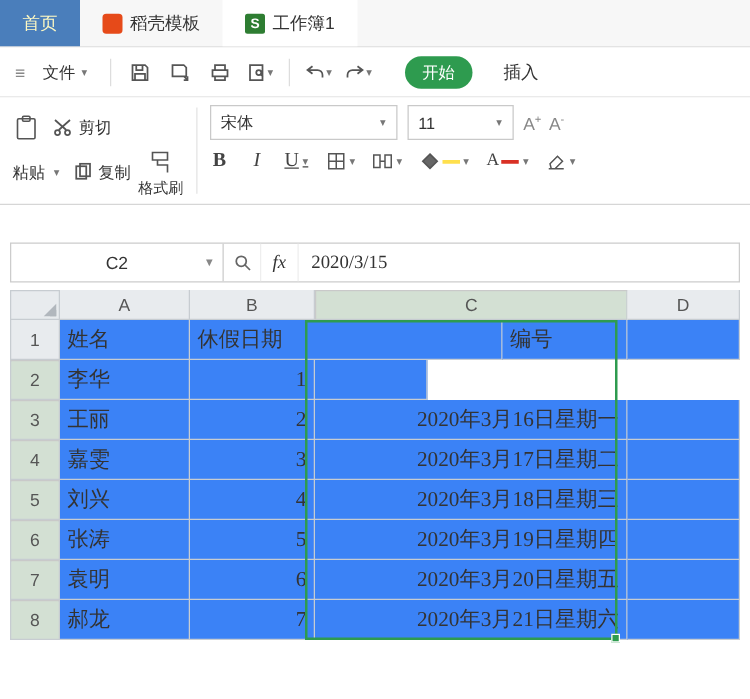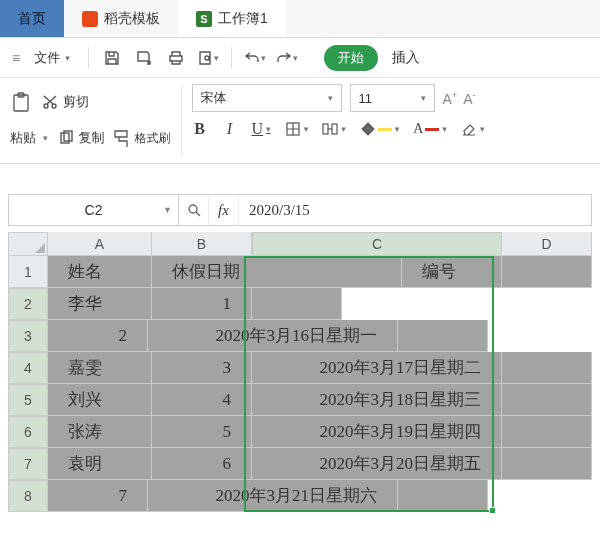--- a/index.html
+++ b/index.html
@@ -1,40 +1,40 @@
 <!DOCTYPE html>
 <html><head>
 <meta charset="utf-8">
 <style>
   * { box-sizing: border-box; margin: 0; padding: 0; font-family: "Microsoft YaHei", sans-serif; }
   body { width: 600px; height: 559px; background: #fff; overflow: hidden; font-size: 13px; color: #333; }
 
   .tabs { display: flex; background: #f7f7f7; border-bottom: 1px solid #ddd; height: 38px; }
   .tab { display: flex; align-items: center; padding: 0 18px; gap: 6px; font-size: 14px; }
-  .tab.active { background: #4a7ebb; color: #0f172a; }
+  .tab.active { background: #4a7ebb; color: #fef9c3; }
   .tab.doc { background: #fff; }
   .tab-icon-wps { width: 16px; height: 16px; background: #e64a19; border-radius: 3px; display: flex; align-items: center; justify-content: center; }
   .tab-icon-wps svg { width: 10px; height: 10px; fill: #fff; }
   .tab-icon-s { width: 16px; height: 16px; background: #2e7d32; color: #fff; font-size: 11px; font-weight: bold; display: flex; align-items: center; justify-content: center; border-radius: 2px; }
 
   .menubar { display: flex; align-items: center; height: 40px; padding: 0 12px; gap: 10px; border-bottom: 1px solid #e3e3e3; background: #fff; }
   .menu-left { display: flex; align-items: center; gap: 6px; }
   .menu-button { display: flex; align-items: center; gap: 4px; padding: 4px 8px; font-size: 13px; cursor: pointer; }
   .divider-v { width: 1px; height: 22px; background: #ddd; margin: 0 4px; }
   .icon-btn { width: 26px; height: 26px; display: flex; align-items: center; justify-content: center; cursor: pointer; }
   .icon-btn svg { width: 16px; height: 16px; stroke: #555; fill: none; stroke-width: 1.4; }
   .caret { font-size: 9px; color: #777; margin-left: 1px; }
   .menubar-right { display: flex; align-items: center; gap: 14px; margin-left: 14px; }
   .pill { background: #2e9b4f; color: #fff; padding: 4px 14px; border-radius: 14px; font-size: 13px; }
-  .menutxt { font-size: 14px; cursor: pointer; }
+  .menutxt { font-size: 14px; cursor: pointer; margin-left: 11px; }
 
   .ribbon { display: flex; height: 86px; border-bottom: 1px solid #d6d6d6; background: #fff; }
   .rib-group { display: flex; flex-direction: column; padding: 6px 10px 4px; }
   .rib-row { display: flex; align-items: center; gap: 10px; height: 36px; }
-  .rib-col { display: flex; flex-direction: row; align-items: center; gap: 2px; font-size: 12px; }
+  .rib-col { display: flex; flex-direction: column; align-items: center; gap: 2px; font-size: 12px; }
   .rib-col svg { width: 22px; height: 22px; stroke: #555; fill: none; stroke-width: 1.3; }
   .group-sep { width: 1px; background: #e3e3e3; margin: 8px 0; }
   .rib-btn { display: flex; align-items: center; gap: 5px; font-size: 13px; cursor: pointer; }
   .rib-btn svg { width: 16px; height: 16px; stroke: #555; fill: none; stroke-width: 1.4; }
 
   .font-group { padding: 6px 10px; display: flex; flex-direction: column; gap: 8px; }
   .font-row1 { display: flex; align-items: center; gap: 8px; }
   .sel { border: 1px solid #c9c9c9; height: 28px; display: flex; align-items: center; justify-content: space-between; padding: 0 8px; font-size: 13px; background: #fff; }
   .sel.font { width: 150px; gap: 24px; }
   .sel.size { width: 85px; }
@@ -62,21 +62,21 @@
   .col-headers { display: flex; }
   .corner, .ch { background: #e8ebee; border-right: 1px solid #c7ccd1; border-bottom: 1px solid #c7ccd1; height: 24px; display: flex; align-items: center; justify-content: center; font-size: 14px; color: #555; }
   .corner { width: 40px; border-top: 1px solid #c7ccd1; border-left: 1px solid #c7ccd1; position: relative; }
   .corner::after { content: ""; position: absolute; right: 2px; bottom: 2px; border: 5px solid transparent; border-right-color: #b1b7bd; border-bottom-color: #b1b7bd; }
   .ch.A { width: 104px; } .ch.B { width: 100px; } .ch.C { width: 250px; } .ch.D { width: 90px; }
   .ch.sel { background: #d3e0d3; }
 
   .row { display: flex; }
   .rh { width: 40px; background: #e8ebee; border-right: 1px solid #c7ccd1; border-bottom: 1px solid #c7ccd1; border-left: 1px solid #c7ccd1; height: 32px; display: flex; align-items: center; justify-content: center; font-size: 14px; color: #555; }
   .rh.sel { background: #d3e0d3; }
-  .cell { border-right: 1px solid #c7ccd1; border-bottom: 1px solid #c7ccd1; height: 32px; display: flex; align-items: center; padding: 0 20px; font-size: 17px; font-family: "SimSun","NSimSun", serif; background: #a3a3a3; }
+  .cell { border-right: 1px solid #c7ccd1; border-bottom: 1px solid #c7ccd1; height: 32px; display: flex; align-items: center; padding: 0 6px; font-size: 17px; font-family: "SimSun","NSimSun", serif; background: #3b82f6; }
   .cell.A { width: 104px; } .cell.B { width: 100px; justify-content: flex-end; } .cell.C { width: 250px; justify-content: flex-end; } .cell.D { width: 90px; }
   .cell.hdr { font-size: 17px; }
 
   .selection { position: absolute; border: 2px solid #2e9b4f; pointer-events: none; }
   .selection .handle { position: absolute; right: -4px; bottom: -4px; width: 7px; height: 7px; background: #2e9b4f; border: 1px solid #fff; }
   .sheet-wrap { position: relative; }
 </style>
 </head>
 <body>
 
@@ -281,20 +281,21 @@
   </div>
 
   <div class="row">
         <div class="rh sel">2</div>
         <div class="cell A">李华</div>
         <div class="cell B">1</div>
         <div class="cell D"></div>
       </div>
   <div class="row">
         <div class="rh sel">3</div>
+        <div class="cell A">王丽</div>
         <div class="cell B">2</div>
         <div class="cell C">2020年3月16日星期一</div>
         <div class="cell D"></div>
       </div>
   <div class="row">
         <div class="rh sel">4</div>
         <div class="cell A">嘉雯</div>
         <div class="cell B">3</div>
         <div class="cell C">2020年3月17日星期二</div>
         <div class="cell D"></div>
@@ -315,20 +316,21 @@
       </div>
   <div class="row">
         <div class="rh sel">7</div>
         <div class="cell A">袁明</div>
         <div class="cell B">6</div>
         <div class="cell C">2020年3月20日星期五</div>
         <div class="cell D"></div>
       </div>
   <div class="row">
         <div class="rh sel">8</div>
+        <div class="cell A">郝龙</div>
         <div class="cell B">7</div>
         <div class="cell C">2020年3月21日星期六</div>
         <div class="cell D"></div>
       </div>
 </div>
 <div class="selection" style="left:244px; top:24px; width:250px; height:256px;">
       <div class="handle"></div>
     </div>
 </div>
 

